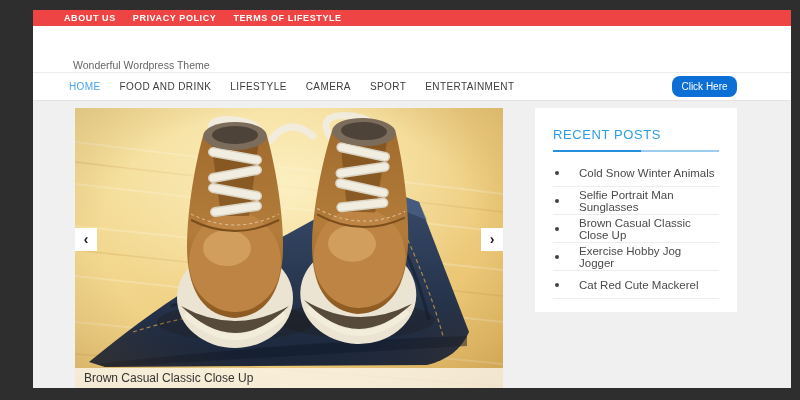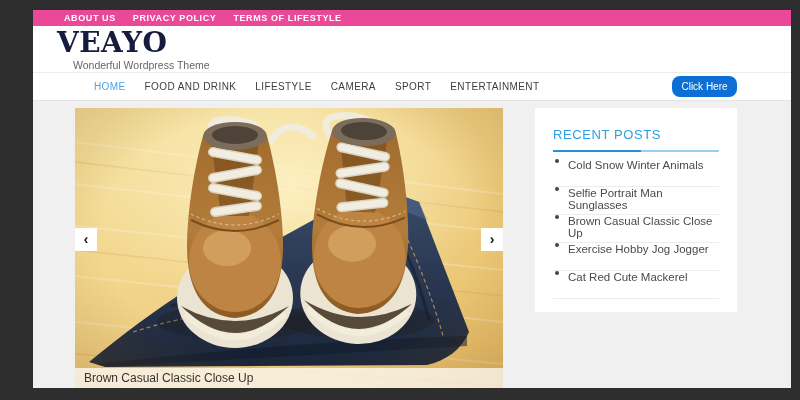--- a/index.html
+++ b/index.html
@@ -4,32 +4,32 @@
 <style>
   html,body{margin:0;padding:0}
   body{
     width:800px;height:400px;position:relative;overflow:hidden;
     background:#2e2e2e;
     font-family:"Liberation Sans",sans-serif;
   }
   .page{position:absolute;left:33px;top:10px;width:758px;height:378px;background:#f0f0f1}
 
   
-  .topbar{height:16px;background:#ec4899;display:flex;align-items:center;gap:17px;padding-left:31px}
+  .topbar{height:16px;background:#ef4444;display:flex;align-items:center;gap:17px;padding-left:31px}
   .topbar a{color:#ffffff;font-size:9px;font-weight:bold;letter-spacing:.6px;text-decoration:none;cursor:pointer}
 
   
   .header{height:46px;background:#ffffff;position:relative}
   .logo{position:absolute;left:24px;top:0px;font-family:"DejaVu Serif",serif;font-weight:bold;
         font-size:28px;color:#161c3e;letter-spacing:.5px;cursor:pointer;text-decoration:none}
   .tagline{position:absolute;left:40px;top:33px;font-size:10.5px;color:#666}
 
   
   .navbar{height:27px;background:#ffffff;border-top:1px solid #ececec;box-shadow:0 1px 0 #e3e3e3;
-          display:flex;align-items:center;gap:19px;padding-left:61px;position:relative}
+          display:flex;align-items:center;gap:19px;padding-left:36px;position:relative}
   .nav-item{font-size:10px;color:#3d3d3d;letter-spacing:.4px;text-decoration:none;cursor:pointer}
   .nav-item.active{color:#4aa3e8}
   .cta{position:absolute;right:54px;top:3px;width:65px;height:21px;background:#0c6fd6;color:#fff;
        border:none;border-radius:8px;font-size:10px;font-family:inherit;cursor:pointer}
 
   
   .content{position:absolute;left:0;top:90px;right:0;bottom:0}
 
   .slider{position:absolute;left:42px;top:8px;width:428px;height:280px;cursor:pointer}
   .slider svg{display:block;width:428px;height:280px}
@@ -38,37 +38,36 @@
   .arrow{position:absolute;top:120px;width:22px;height:23px;background:#ffffff;color:#1b1b1b;
          font-size:14px;font-weight:bold;line-height:22px;text-align:center;cursor:pointer;user-select:none}
   .prev{left:0}.next{right:0}
 
   
   .sidebar{position:absolute;left:502px;top:8px;width:202px;height:204px;background:#ffffff}
   .sb-title{margin:19px 18px 0;font-size:13px;font-weight:400;color:#2d9ee3;letter-spacing:.6px}
   .sb-rule{margin:8px 18px 0;height:2px;background:#9ccdf0;position:relative}
   .sb-rule::after{content:"";position:absolute;left:0;top:0;height:2px;width:53%;background:#2590dc}
   .posts{list-style:none;margin:7px 18px 0;padding:0}
-  .posts li{display:flex;align-items:flex-start;gap:9px;height:27px;border-bottom:1px solid #ededed}
+  .posts li{display:flex;align-items:center;gap:20px;height:27px;border-bottom:1px solid #ededed}
   .dot{width:4px;height:4px;border-radius:50%;background:#444;flex:0 0 auto;margin-left:2px}
   .posts a{font-size:11.5px;color:#4a4a4a;text-decoration:none;cursor:pointer}
 </style>
 </head>
 <body>
 
 <div class="page">
 
   <div class="topbar">
     <a>ABOUT US</a>
     <a>PRIVACY POLICY</a>
     <a>TERMS OF LIFESTYLE</a>
   </div>
 
   <div class="header">
-    <a class="logo">VEAYO</a>
     <div class="tagline">Wonderful Wordpress Theme</div>
   </div>
 
   <div class="navbar">
     <a class="nav-item active">HOME</a>
     <a class="nav-item">FOOD AND DRINK</a>
     <a class="nav-item">LIFESTYLE</a>
     <a class="nav-item">CAMERA</a>
     <a class="nav-item">SPORT</a>
     <a class="nav-item">ENTERTAINMENT</a>

